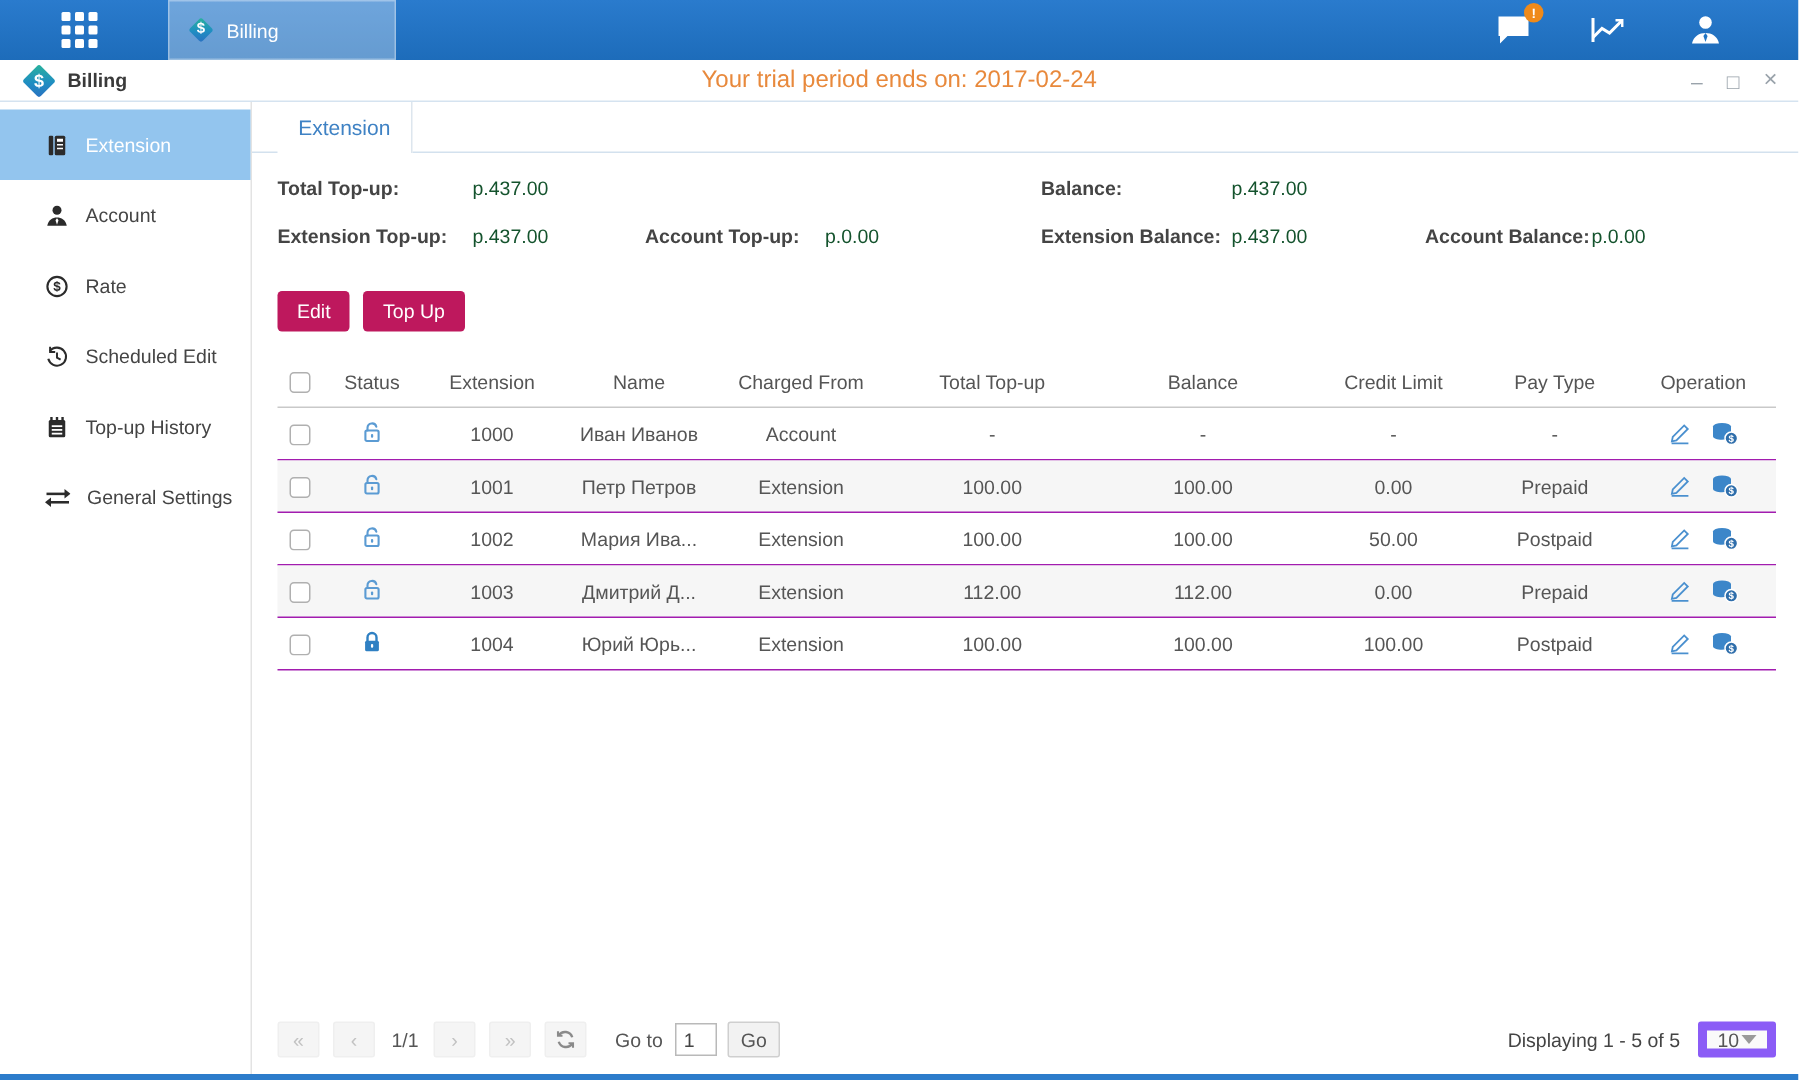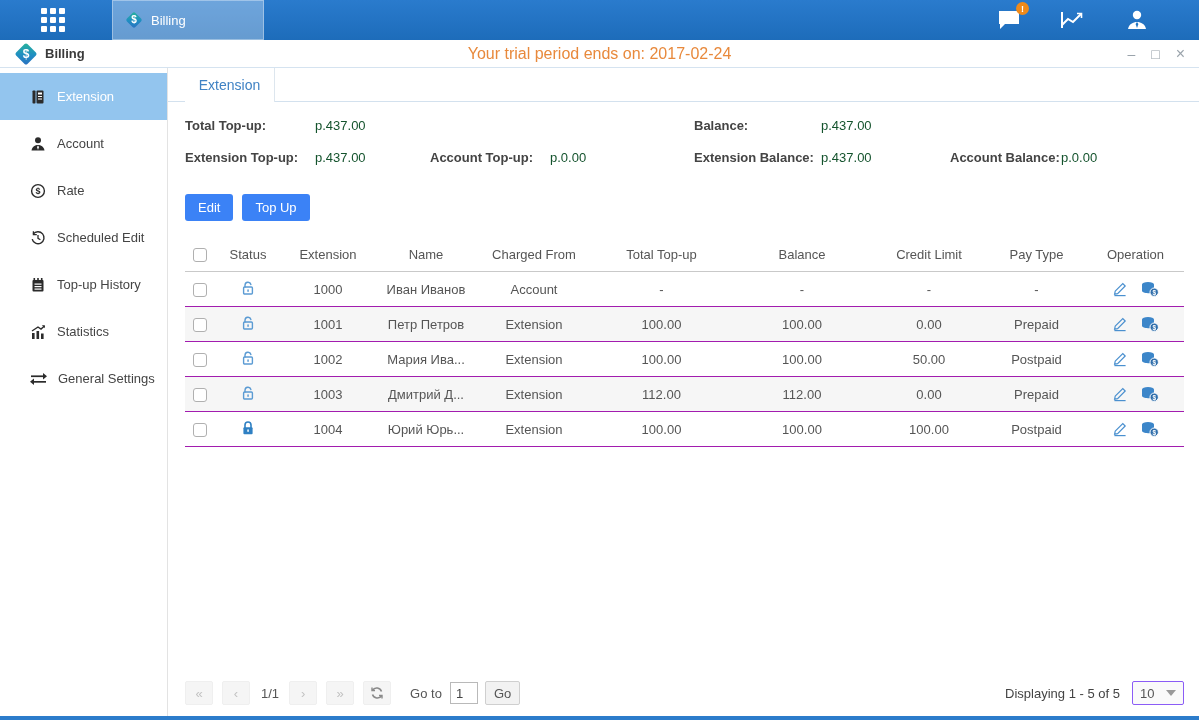--- a/index.html
+++ b/index.html
@@ -50,21 +50,21 @@
 
   
   .summary { padding:16px 17px 2px; font-size:13px; }
   .srow { display:flex; align-items:flex-start; margin-bottom:17px; }
   .lbl { font-weight:bold; color:#444; } .val { color:#14532d; }
   .w130{width:130px;} .w115{width:115px;} .w120{width:120px;} .w144{width:144px;}
   .w127{width:127px;} .w129{width:129px;} .w111{width:111px;}
 
   
   .actions { padding:10px 17px 14px; display:flex; gap:9px; }
-  .btn-primary { background:#3b82f6; color:#fff; border:none; border-radius:3px; font-size:13px;
+  .btn-primary { background:#be185d; color:#fff; border:none; border-radius:3px; font-size:13px;
     font-family:inherit; padding:6px 13px; cursor:pointer; }
 
   
   .table { margin:2px 15px 0 17px; font-size:13px; color:#555; }
   .thead,.trow { display:grid; grid-template-columns:30px 66px 94px 102px 114px 141px 140px 114px 101px 97px;
     align-items:center; height:35px; }
   .thead { color:#555; border-bottom:1px solid #c9c9c9; }
   .trow { border-bottom:1px solid #a21caf; }
   .trow.striped { background:#f6f6f6; }
   .tcell { text-align:center; overflow:hidden; white-space:nowrap; }
@@ -77,21 +77,21 @@
   
   .pagerbar { height:46px; flex:0 0 auto; display:flex; align-items:center; padding:0 15px 0 17px; font-size:13px; color:#555; }
   .pgbtn { width:28px; height:24px; background:#f5f5f5; border:1px solid #efefef; border-radius:2px; margin-right:9px;
     display:flex; align-items:center; justify-content:center; color:#c2c2c2; font-size:13px; cursor:pointer; }
   .pageno { margin:0 10px 0 2px; color:#555; }
   .gotolbl { margin:0 8px 0 10px; }
   .goto-input { width:28px; height:22px; border:1px solid #b9b9b9; font-size:13px; padding-left:5px; font-family:inherit; color:#444; }
   .gobtn { margin-left:7px; height:24px; background:#f2f2f2; border:1px solid #cfcfcf; border-radius:2px;
     font-size:13px; font-family:inherit; color:#555; padding:0 8px; cursor:pointer; }
   .displaying { margin-right:12px; color:#444; }
-  .psize { width:52px; height:24px; border:1px solid #8b5cf6; background:#fafafa; border-radius:2px; display:flex;
+  .psize { width:52px; height:24px; border:6px solid #8b5cf6; background:#fafafa; border-radius:2px; display:flex;
     align-items:center; padding:0 7px; cursor:pointer; color:#555; }
   .caret { margin-left:auto; width:0; height:0; border-left:5px solid transparent; border-right:5px solid transparent; border-top:6px solid #9a9a9a; }
 
   .bottomstrip { height:4px; background:#2c7ccb; flex:0 0 auto; }
 </style>
 </head>
 <body>
 
 <div class="window">
 
@@ -194,30 +194,20 @@
         <svg width="16" height="16" viewBox="0 0 16 16">
             <rect x="2.5" y="3" width="11" height="11.5" rx="1" fill="#2b2b2b"></rect>
             <rect x="3.5" y="1" width="1.6" height="3" fill="#2b2b2b"></rect>
             <rect x="7.2" y="1" width="1.6" height="3" fill="#2b2b2b"></rect>
             <rect x="10.9" y="1" width="1.6" height="3" fill="#2b2b2b"></rect>
             <rect x="4.5" y="6.5" width="7" height="1.2" fill="#fff"></rect>
             <rect x="4.5" y="9" width="7" height="1.2" fill="#fff"></rect>
             <rect x="4.5" y="11.5" width="7" height="1.2" fill="#fff"></rect>
           </svg>
         <span>Top-up History</span>
-      </div>
-      <div class="side-item">
-        <svg width="16" height="16" viewBox="0 0 16 16">
-            <rect x="2" y="9" width="2.6" height="6" fill="#2b2b2b"></rect>
-            <rect x="6.5" y="7" width="2.6" height="8" fill="#2b2b2b"></rect>
-            <rect x="11" y="9.5" width="2.6" height="5.5" fill="#2b2b2b"></rect>
-            <path d="M2 7l6-4 3 2 3.5-3" fill="none" stroke="#2b2b2b" stroke-width="1.4"></path>
-            <path d="M11.8 1.2h3v3z" fill="#2b2b2b"></path>
-          </svg>
-        <span>Statistics</span>
       </div>
       <div class="side-item">
         <svg width="17" height="16" viewBox="0 0 17 16">
             <rect x="1" y="4.4" width="13" height="1.7" fill="#2b2b2b"></rect>
             <path d="M13 2l4 3.2-4 3.2z" fill="#2b2b2b"></path>
             <rect x="3" y="10" width="13" height="1.7" fill="#2b2b2b"></rect>
             <path d="M4 7.6L0 10.8 4 14z" fill="#2b2b2b"></path>
           </svg>
         <span>General Settings</span>
       </div>

